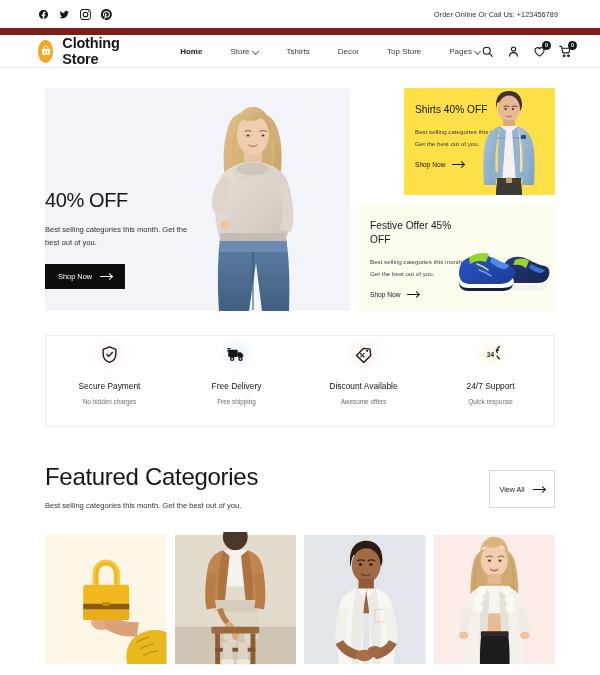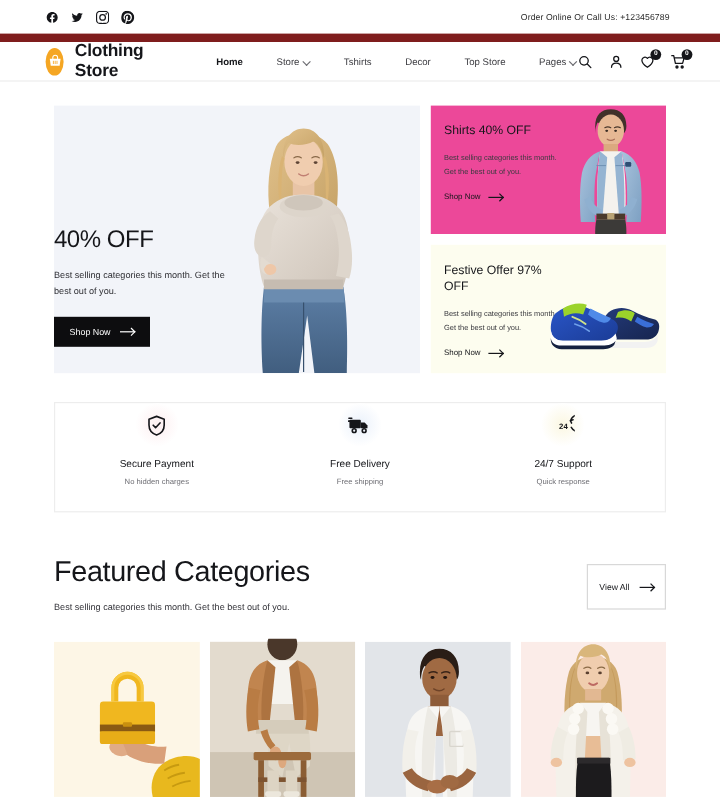--- a/index.html
+++ b/index.html
@@ -104,21 +104,21 @@
     transform: rotate(45deg);
   }
 
   
   .hero-model { position: absolute; right: 22px; bottom: 0; width: 150px; height: 223px; }
 
   .promos { display: flex; flex-direction: column; gap: 9px; width: 196px; }
   .promo {
     height: 107px; position: relative; overflow: hidden; padding: 15px 0 0 11px;
   }
-  .promo.shirts { background: #ec4899; }
+  .promo.shirts { background: #fde047; margin-left: 45px; }
   .promo.festive { background: #fdfdef; }
   .promo-title {
     font-size: 10.2px; font-weight: 500; color: #15161a; width: 96px; line-height: 1.35;
   }
   .promo-sub {
     margin-top: 9px; font-size: 6.2px; line-height: 2.05; color: #3a3a3f; width: 95px;
   }
   .promo-link {
     margin-top: 10px; display: inline-flex; align-items: center; gap: 7px;
     font-size: 6.6px; color: #15161a; cursor: pointer;
@@ -368,21 +368,21 @@
         <ellipse cx="48" cy="95" rx="5.5" ry="4" fill="#e6b894"></ellipse>
 
         <rect x="30" y="90" width="24" height="5" fill="#4a3a2c"></rect>
         <rect x="39" y="89.5" width="6" height="6" rx="1" fill="#b9a375"></rect>
 
         <path d="M30 95h24c1 5 1 9 1 12H29c0-3 0-8 1-12z" fill="#3c3a38"></path>
       </svg>
     </div>
 
     <div class="promo festive">
-      <div class="promo-title">Festive Offer 97% OFF</div>
+      <div class="promo-title">Festive Offer 45% OFF</div>
       <div class="promo-sub">Best selling categories this month. Get the best out of you.</div>
       <div class="promo-link">
         <span>Shop Now</span>
         <span class="arrow"></span>
       </div>
       <svg class="promo-art" width="94" height="74" viewBox="0 0 94 74" style="bottom:12px">
         <defs>
           <linearGradient id="sh1" x1="0" y1="0" x2="1" y2="1">
             <stop offset="0" stop-color="#2a56c8"></stop>
               <stop offset="1" stop-color="#1b3c96"></stop>
@@ -431,20 +431,31 @@
         <path d="M13.5 9h4l3 3.2V15h-7z" fill="#15161a" stroke="none"></path>
         <circle cx="6.5" cy="17.5" r="2"></circle>
           <circle cx="17" cy="17.5" r="2"></circle>
         <path d="M1 4.5h3M0.5 7.5h2.5"></path>
       </svg>
     </div>
     <div class="feature-title">Free Delivery</div>
     <div class="feature-desc">Free shipping</div>
   </div>
 
+  <div class="feature">
+    <div class="feature-ico peach">
+      <svg viewBox="0 0 24 24" fill="none" stroke="#15161a" stroke-width="1.7" stroke-linecap="round" stroke-linejoin="round">
+        <path d="M3.2 13.2l9-9 8 1 1 8-9 9z"></path>
+        <circle cx="16.6" cy="7.4" r="1.3" fill="#15161a" stroke="none"></circle>
+        <path d="M8.5 11l4 4M8.8 14.6l-.2.3M12.2 11.2l.3-.2"></path>
+      </svg>
+    </div>
+    <div class="feature-title">Discount Available</div>
+    <div class="feature-desc">Awesome offers</div>
+  </div>
 
   <div class="feature">
     <div class="feature-ico yellow">
       <svg viewBox="0 0 24 24" fill="none" stroke="#15161a" stroke-width="1.6" stroke-linecap="round">
         <path d="M19.5 7.2A9 9 0 1120.3 14"></path>
         <path d="M20.6 9.6l-1.1-2.6 2.7-.9"></path>
         <text x="12" y="15.4" font-size="8.2" font-family="Liberation Sans, sans-serif" font-weight="700" text-anchor="middle" fill="#15161a" stroke="none">24</text>
       </svg>
     </div>
     <div class="feature-title">24/7 Support</div>

